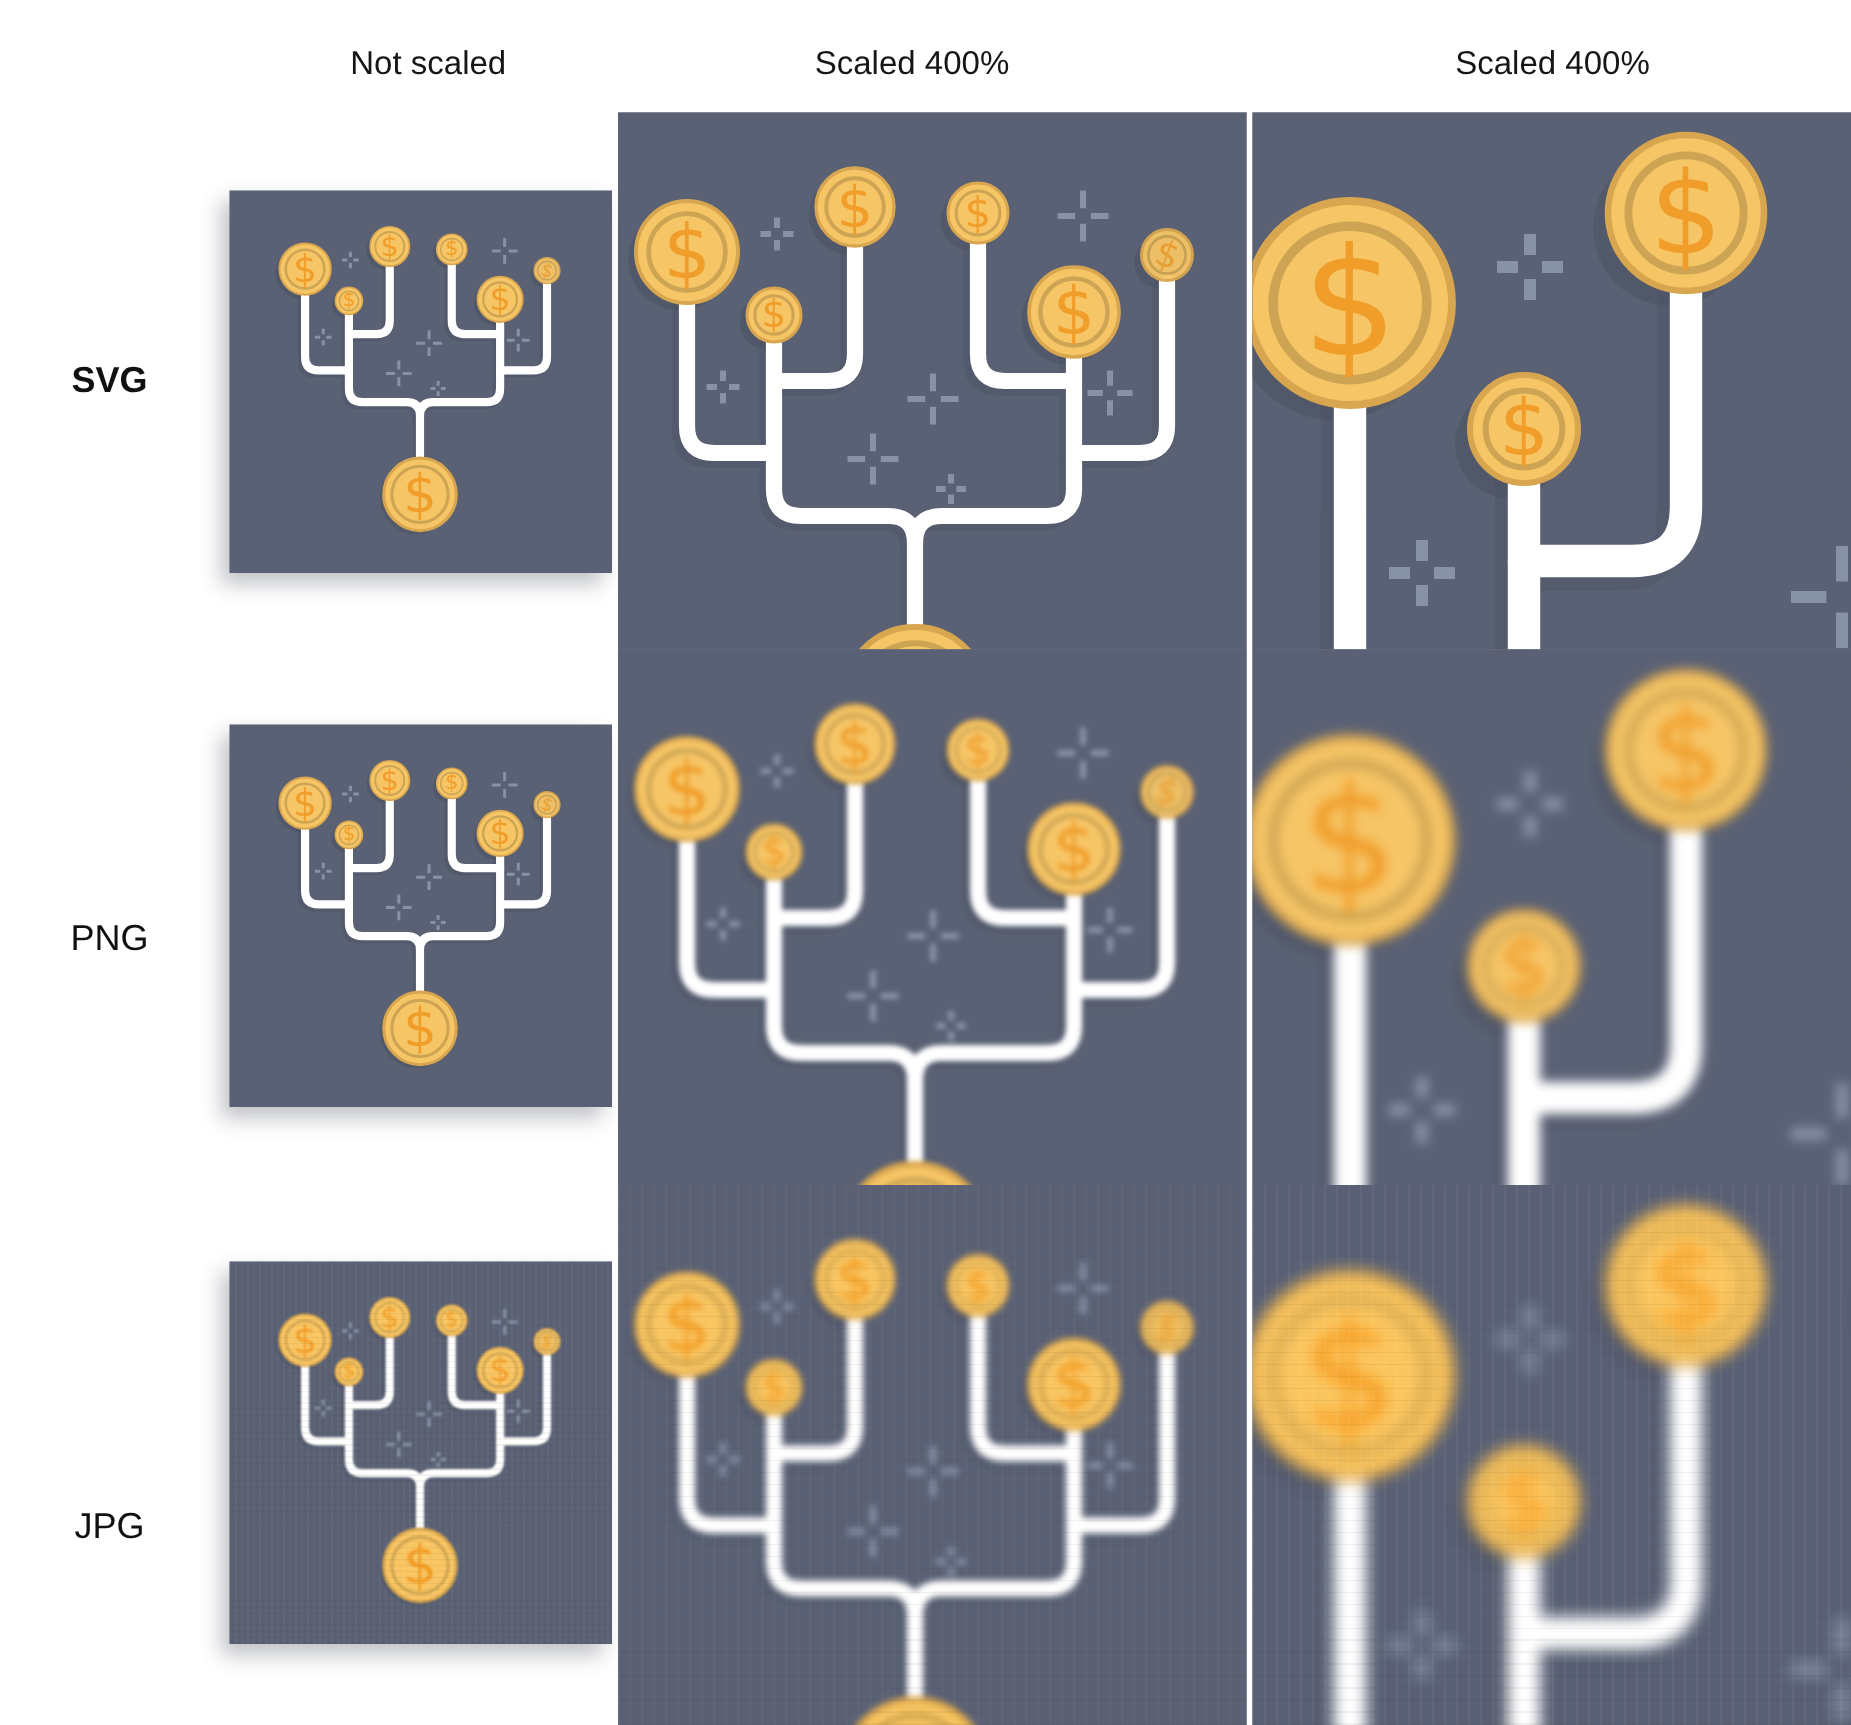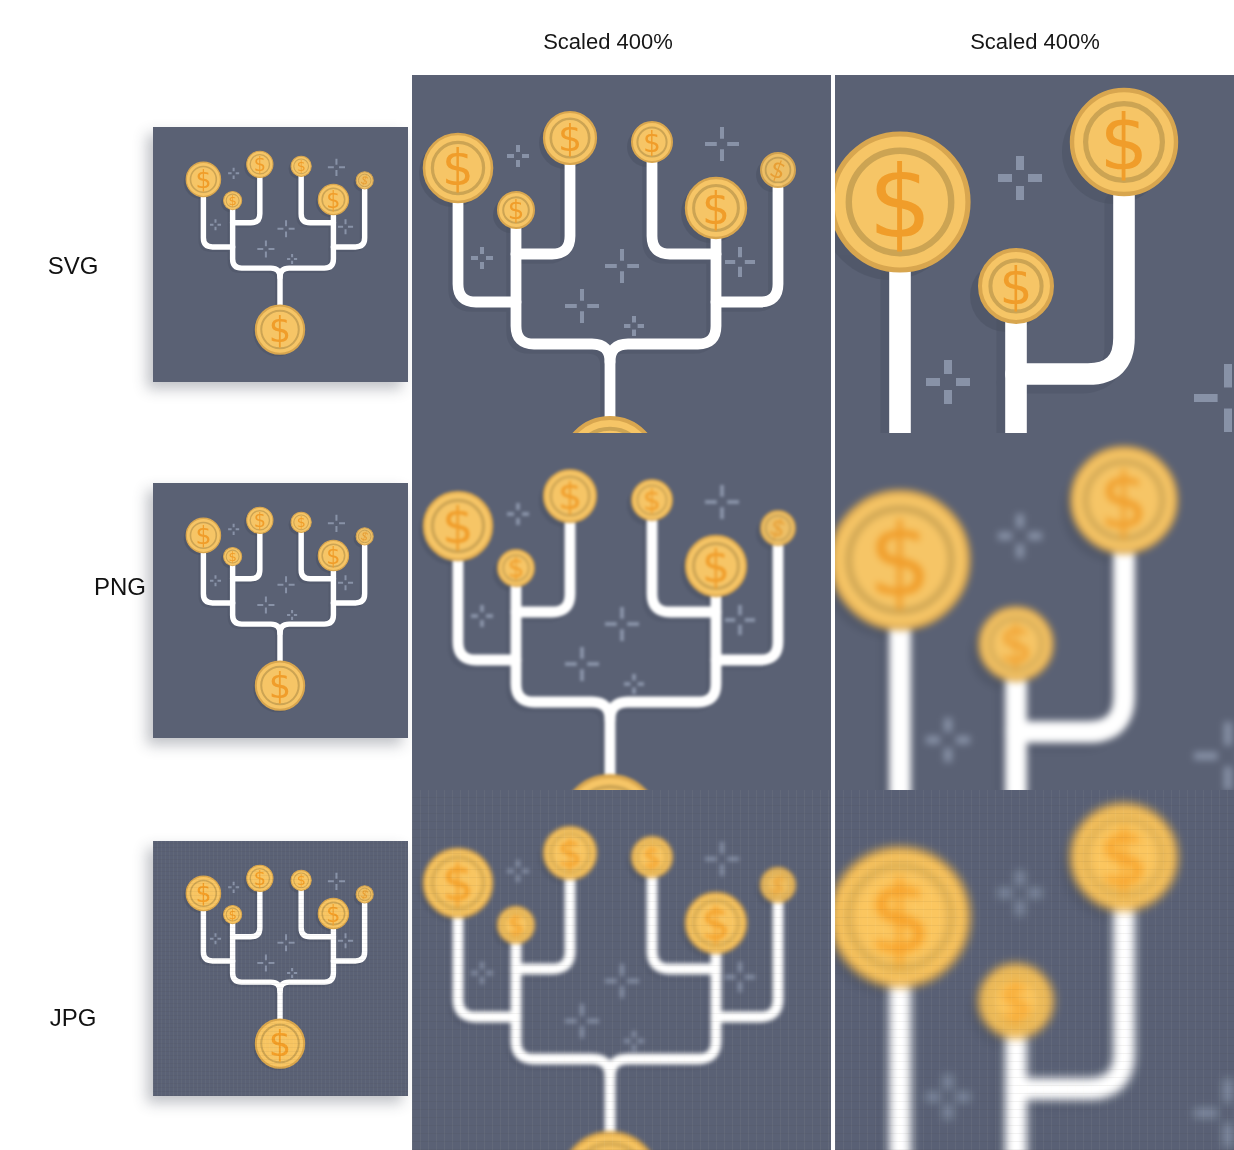--- a/index.html
+++ b/index.html
@@ -11,22 +11,22 @@
     position:absolute;top:28px;height:28px;line-height:28px;
     text-align:center;font-size:22px;color:#161616;
   }
   .h1{left:153px;width:265px;}
   .h2{left:448px;width:320px;}
   .h3{left:875px;width:320px;}
   .row-label{
     position:absolute;left:0;width:146px;height:28px;line-height:28px;
     text-align:center;font-size:24px;color:#111;
   }
-  .rl1{top:252px;}
-  .rl2{top:573px;text-align:right;}
+  .rl1{top:240px;font-weight:bold;}
+  .rl2{top:612px;}
   .rl3{top:1004px;}
 
   .cell{position:absolute;overflow:hidden;background:#5a6174;}
   
   .c-not{left:153px;width:255px;height:255px;box-shadow:-6px 7px 13px rgba(45,52,70,.30);}
   .c-200{left:412px;width:419px;}
   .c-400{left:835px;width:399px;}
   
   .r1.c-200,.r1.c-400{top:75px;height:358px;}
   .r2.c-200,.r2.c-400{top:433px;height:357px;}
@@ -144,20 +144,21 @@
           <g>
             <circle cx="126" cy="201" r="24" fill="#f6c566" stroke="#d8a64f" stroke-width="2"></circle>
             <circle cx="126" cy="201" r="18.6" fill="none" stroke="#c49e50" stroke-width="2" opacity="0.85"></circle>
             <text x="126" y="201" font-size="35" dominant-baseline="central">$</text>
           </g>
         </g>
       </symbol>
     </defs>
   </svg>
 
+  <div class="col-header h1">Not scaled</div>
   <div class="col-header h2">Scaled 400%</div>
   <div class="col-header h3">Scaled 400%</div>
 
   <div class="row-label rl1">SVG</div>
   <div class="row-label rl2">PNG</div>
   <div class="row-label rl3">JPG</div>
 
   <div class="row-svg">
     <div class="cell r1 c-not">
       <svg class="tree" viewBox="0 0 253 253" preserveAspectRatio="none">

